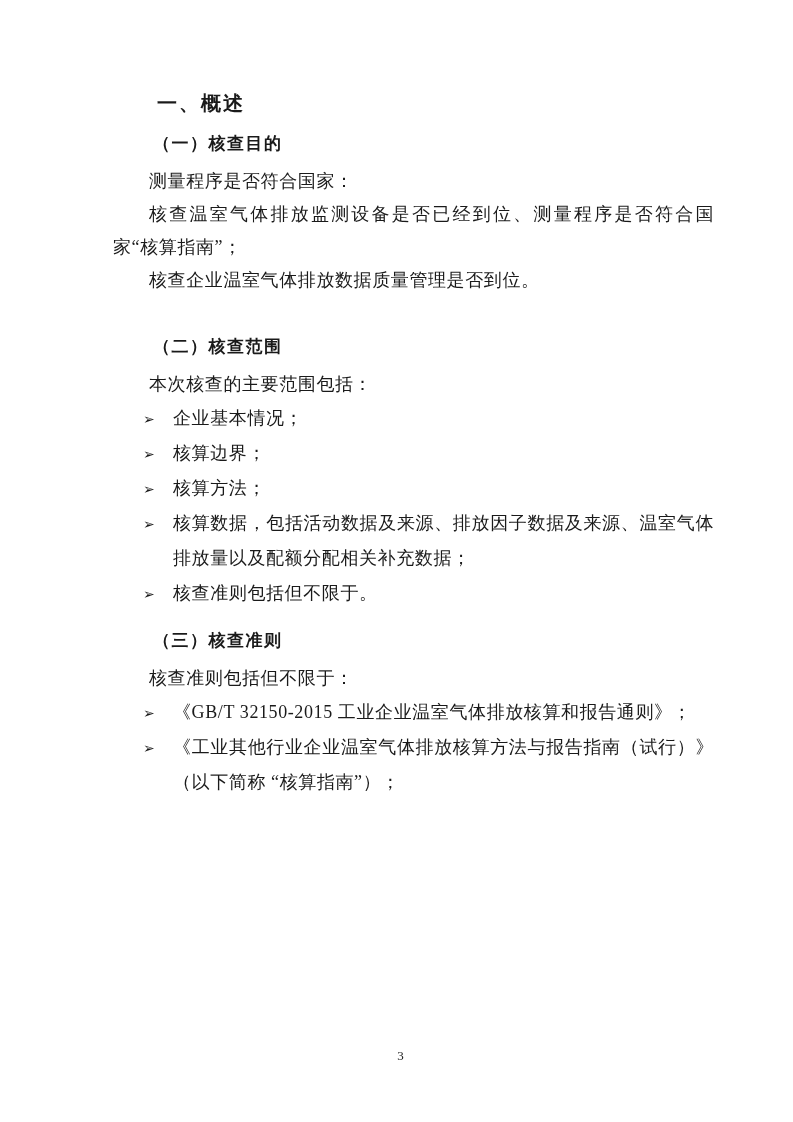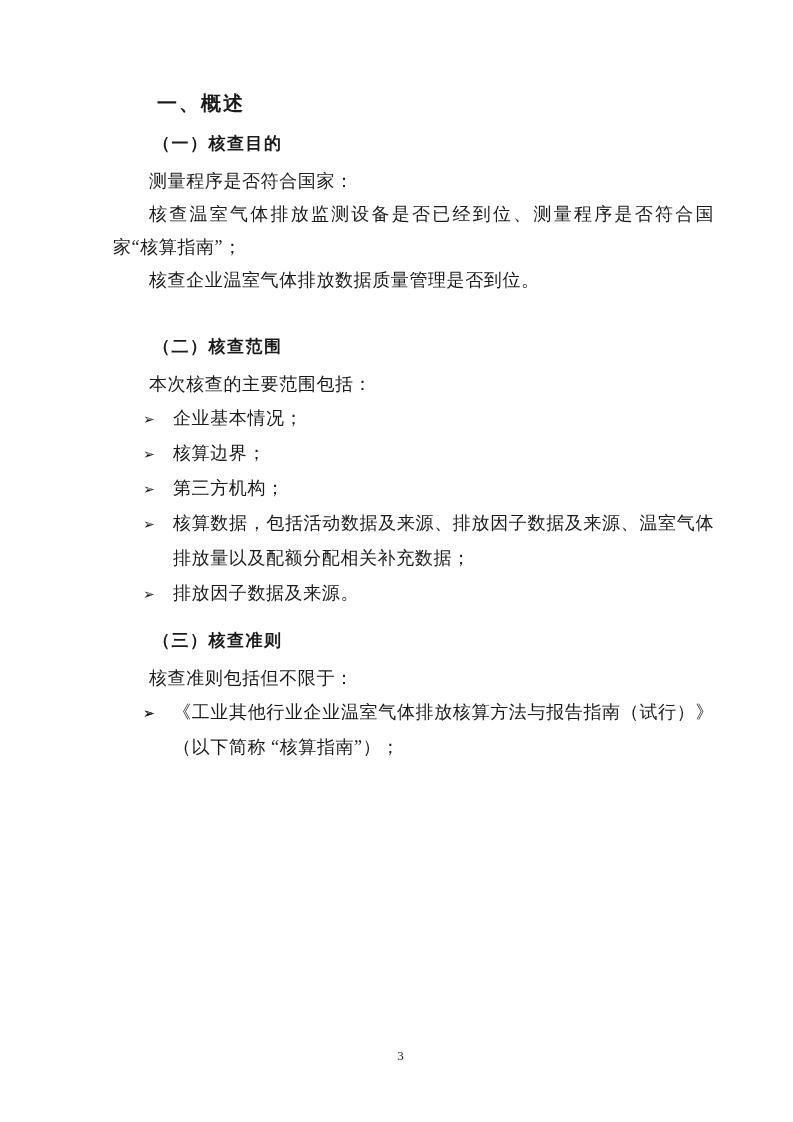--- a/index.html
+++ b/index.html
@@ -102,37 +102,38 @@
       <div class="bullet">
         <span class="marker">➢</span>
         <span>企业基本情况；</span>
       </div>
       <div class="bullet">
         <span class="marker">➢</span>
         <span>核算边界；</span>
       </div>
       <div class="bullet">
         <span class="marker">➢</span>
-        <span>第三方机构；</span>
+        <span>核算方法；</span>
       </div>
       <div class="bullet">
         <span class="marker">➢</span>
         <span>核算数据，包括活动数据及来源、排放因子数据及来源、温室气体排放量以及配额分配相关补充数据；</span>
       </div>
       <div class="bullet">
         <span class="marker">➢</span>
-        <span>排放因子数据及来源。</span>
+        <span>核查准则包括但不限于。</span>
       </div>
     </div>
 
     <div class="h2 sec3-title">（三）核查准则</div>
     <p class="para lead">核查准则包括但不限于：</p>
     <div class="bullet-list">
       <div class="bullet">
         <span class="marker">➢</span>
+        <span>《GB/T 32150-2015 工业企业温室气体排放核算和报告通则》；</span>
       </div>
       <div class="bullet">
         <span class="marker">➢</span>
         <span>《工业其他行业企业温室气体排放核算方法与报告指南（试行）》（以下简称 “核算指南”）；</span>
       </div>
     </div>
 
   </div>
 
   <div class="page-footer">3</div>

